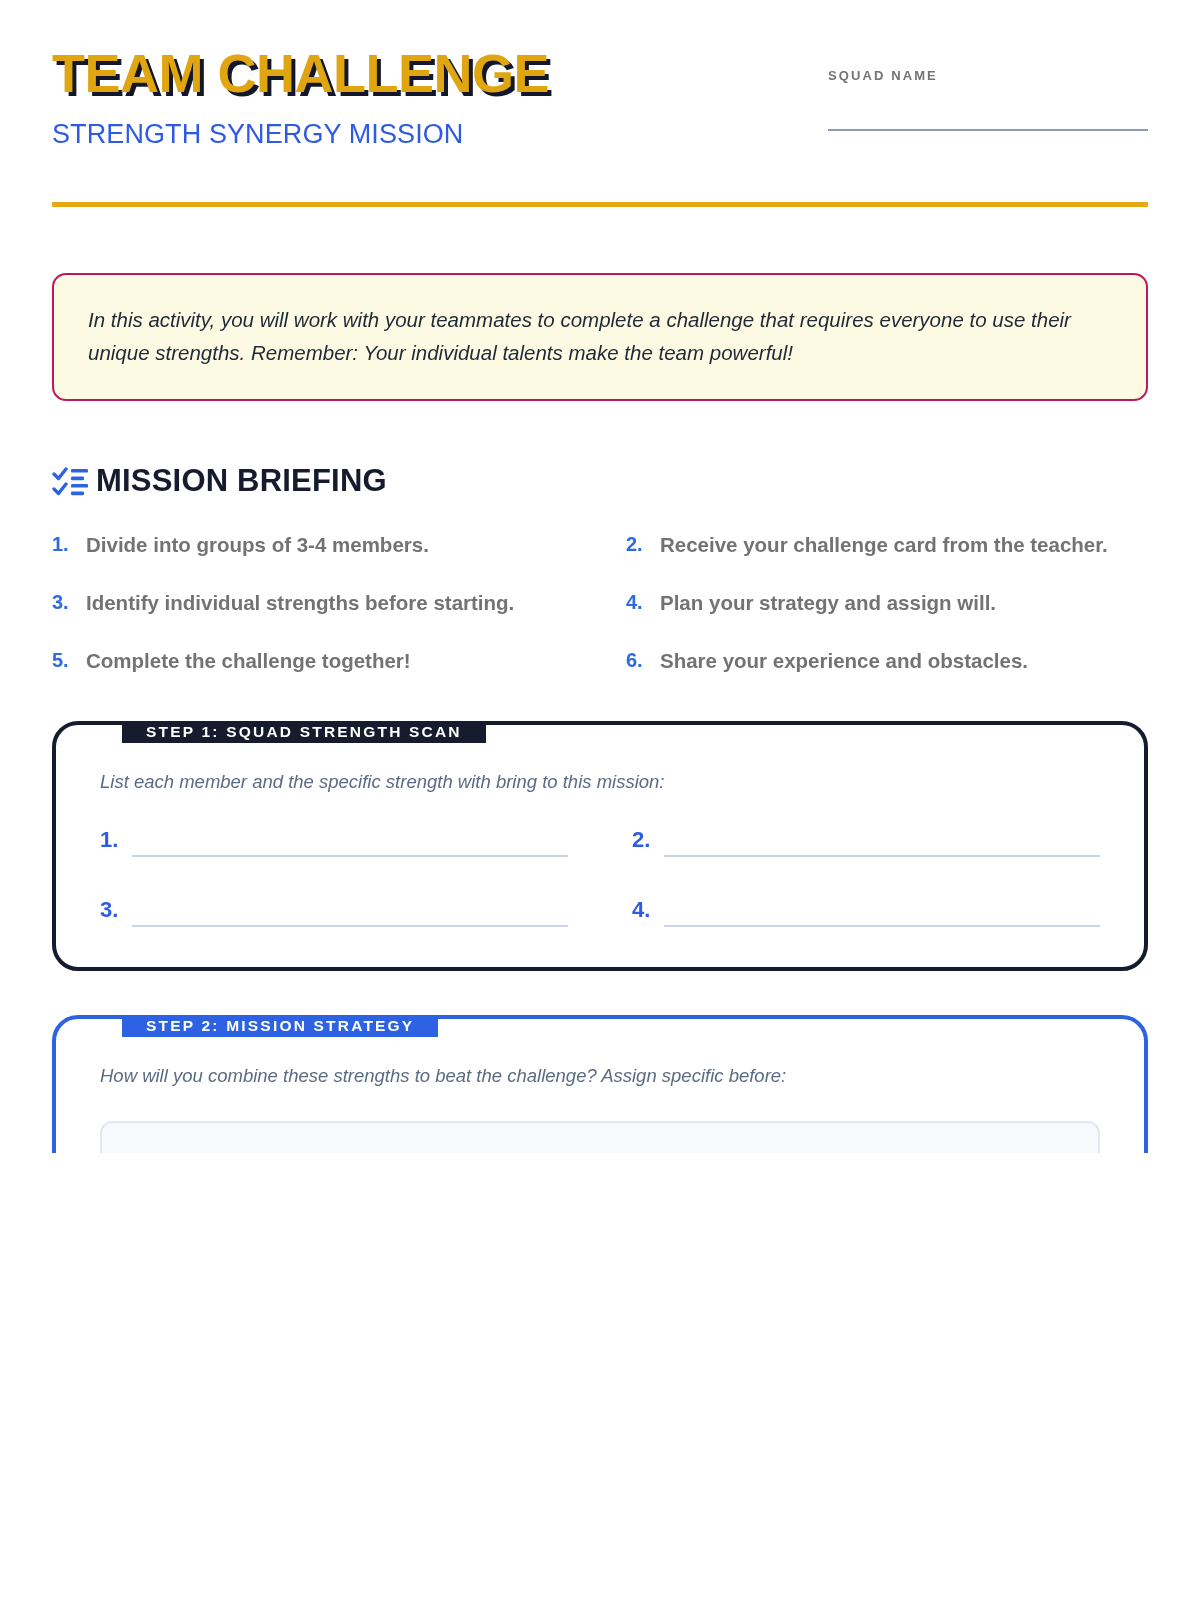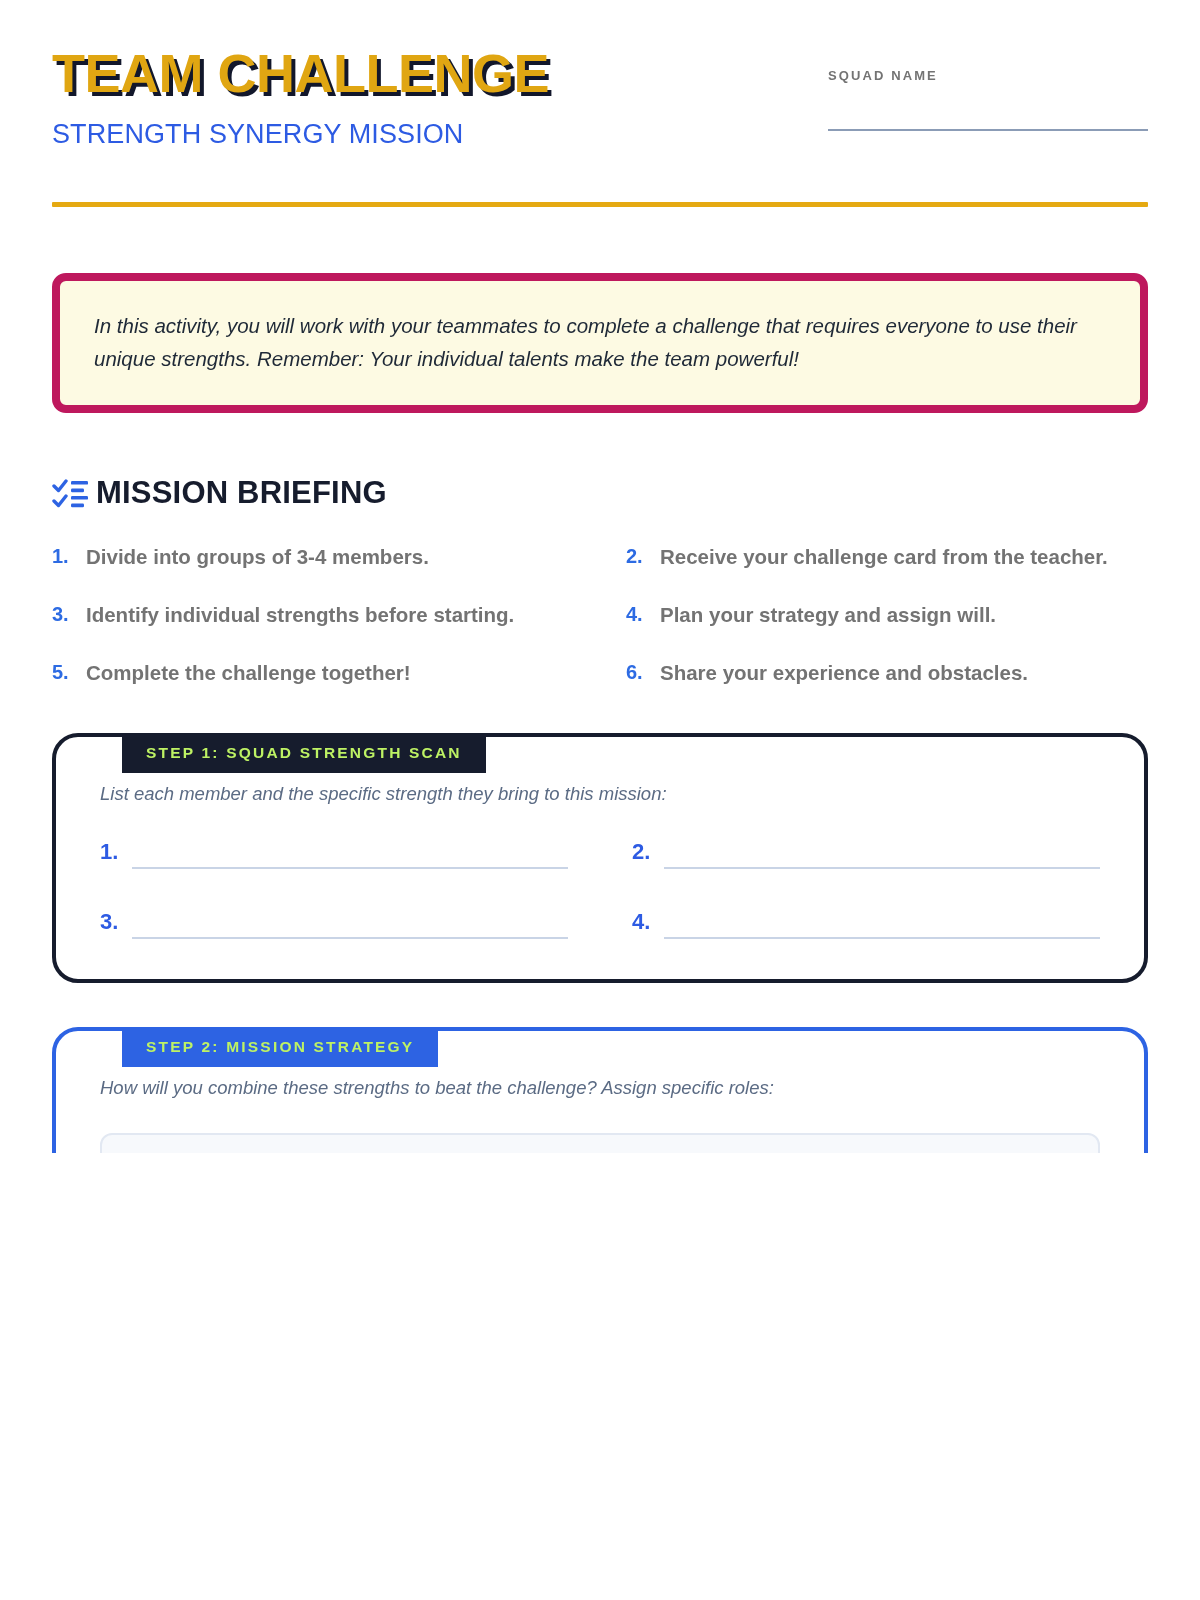--- a/index.html
+++ b/index.html
@@ -64,21 +64,21 @@
     margin-top: 52px;
     height: 5px;
     background: #E5A912;
     width: 100%;
     border-radius: 1px;
   }
 
   
   .intro-box {
     margin-top: 66px;
-    border: 8px solid #be185d;
+    border: 2px solid #be185d;
     background: #FDFAE3;
     border-radius: 14px;
     padding: 28px 34px 30px 34px;
   }
   .intro-text {
     font-style: italic;
     font-size: 20.5px;
     line-height: 1.62;
     color: #1F2937;
     margin: 0;
@@ -127,25 +127,25 @@
     font-size: 20.5px;
     line-height: 1.55;
   }
 
   
   .step-wrap { position: relative; margin-top: 44px; }
   .step-badge {
     position: absolute;
     top: 0; left: 70px;
     z-index: 3;
-    padding: 11px 24px;
+    padding: 2px 24px;
     font-size: 15.5px;
     font-weight: 800;
     letter-spacing: 2.2px;
-    color: #bef264;
+    color: #ffffff;
     text-transform: uppercase;
     white-space: nowrap;
   }
   .badge-dark { background: #161C2D; }
   .badge-blue { background: #2D63E3; }
   .step-box {
     margin-top: 22px;
     border-radius: 26px;
     padding: 46px 44px 40px 44px;
   }
@@ -257,21 +257,21 @@
     </div>
     <div class="briefing-item">
       <span class="briefing-num">6.</span>
       <span class="briefing-text">Share your experience and obstacles.</span>
     </div>
   </div>
 
   <div class="step-wrap">
     <div class="step-badge badge-dark">STEP 1: SQUAD STRENGTH SCAN</div>
     <div class="step-box box-dark">
-      <p class="step-prompt">List each member and the specific strength they bring to this mission:</p>
+      <p class="step-prompt">List each member and the specific strength with bring to this mission:</p>
       <div class="blanks">
         <div class="blank-row">
           <span class="blank-num">1.</span>
           <span class="blank-line"></span>
         </div>
         <div class="blank-row">
           <span class="blank-num">2.</span>
           <span class="blank-line"></span>
         </div>
         <div class="blank-row">
@@ -282,21 +282,21 @@
           <span class="blank-num">4.</span>
           <span class="blank-line"></span>
         </div>
       </div>
     </div>
   </div>
 
   <div class="step-wrap">
     <div class="step-badge badge-blue">STEP 2: MISSION STRATEGY</div>
     <div class="step-box box-blue">
-      <p class="step-prompt">How will you combine these strengths to beat the challenge? Assign specific roles:</p>
+      <p class="step-prompt">How will you combine these strengths to beat the challenge? Assign specific before:</p>
       <div class="answer-area" placeholder=""></div>
     </div>
   </div>
 
   <div class="section-head bottom">
     <span style="width:38px;height:34px;display:block;"></span>
     <h2 class="section-title">AFTER-ACTION MISSION</h2>
   </div>
 
 </div>

